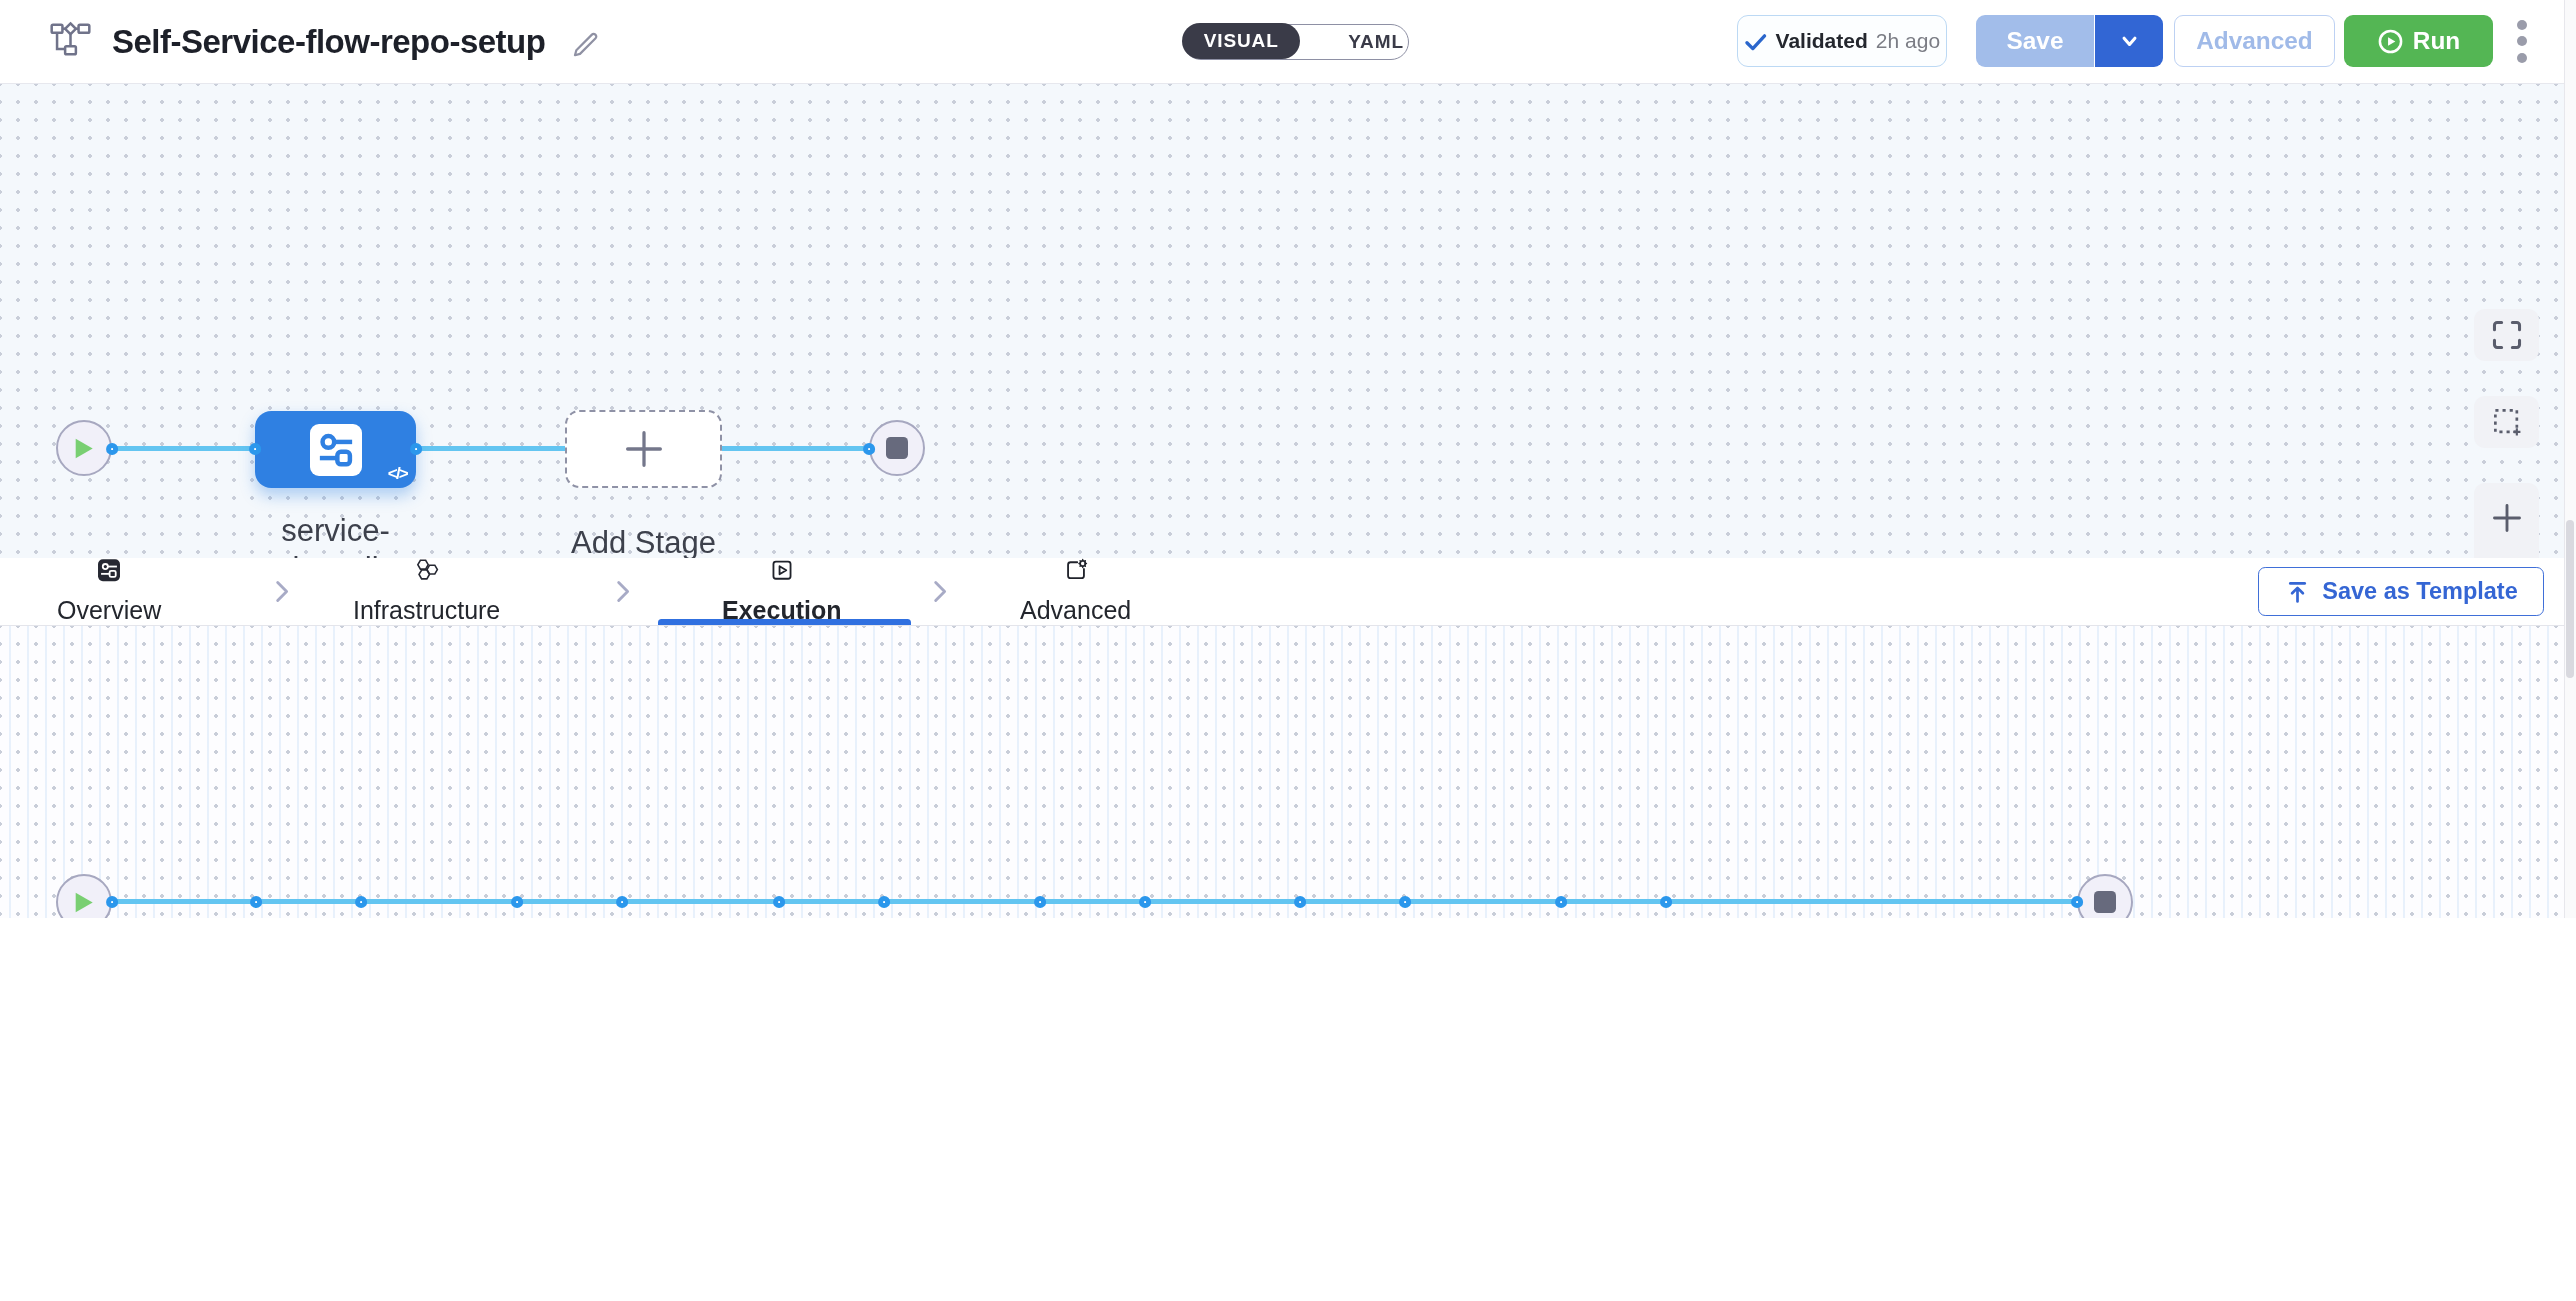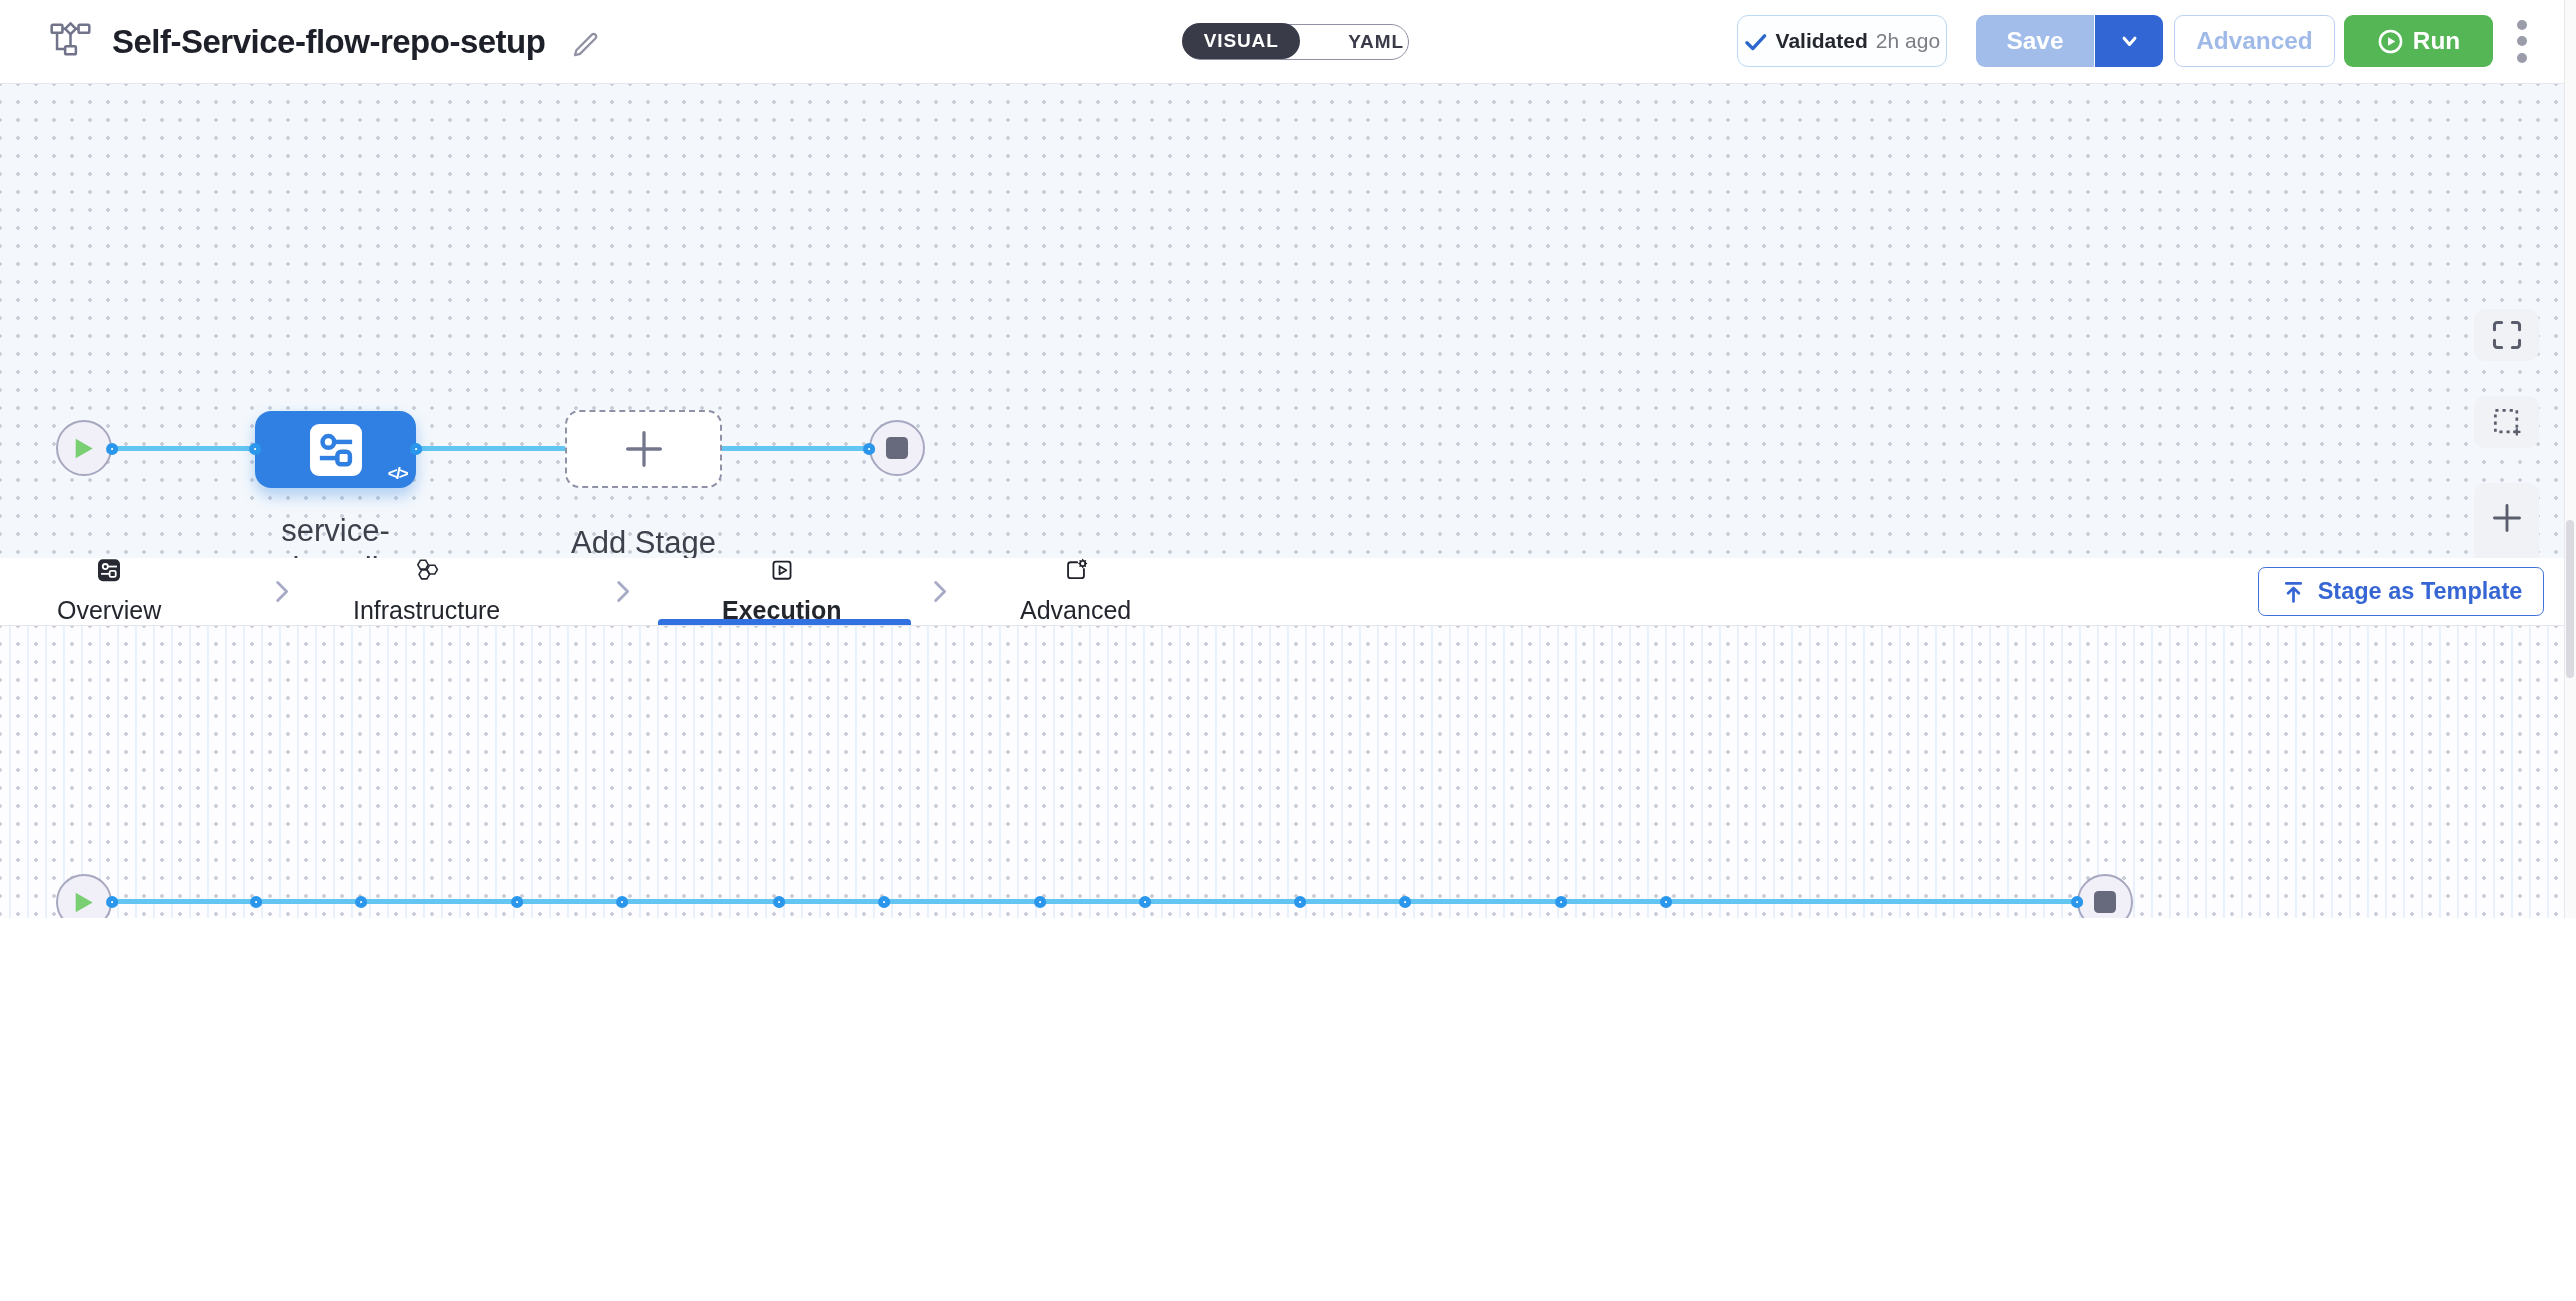--- a/index.html
+++ b/index.html
@@ -256,21 +256,21 @@
       <span class="tab-label">Advanced</span>
     </div>
 
     <div class="tab-underline"></div>
 
     <div class="save-template-btn">
       <svg width="27" height="27" viewBox="0 0 30 30" fill="none">
         <path d="M7,6 H23" stroke="#3566d4" stroke-width="3" stroke-linecap="round"></path>
         <path d="M15,12 V26 M9,17 L15,11 L21,17" stroke="#3566d4" stroke-width="3" stroke-linecap="round" stroke-linejoin="round"></path>
       </svg>
-      <span>Stage as Template</span>
+      <span>Save as Template</span>
     </div>
   </div>
 
   <div class="exec-canvas">
     <div class="flow-line" style="left:84px; top:273px; width:2021px;"></div>
 
     <div class="terminal-node" style="left:56px; top:248px;">
       <svg width="23.5" height="25" viewBox="0 0 26 28">
         <path d="M4,3 L23,14 L4,25 Z" fill="#79cf72"></path>
       </svg>

